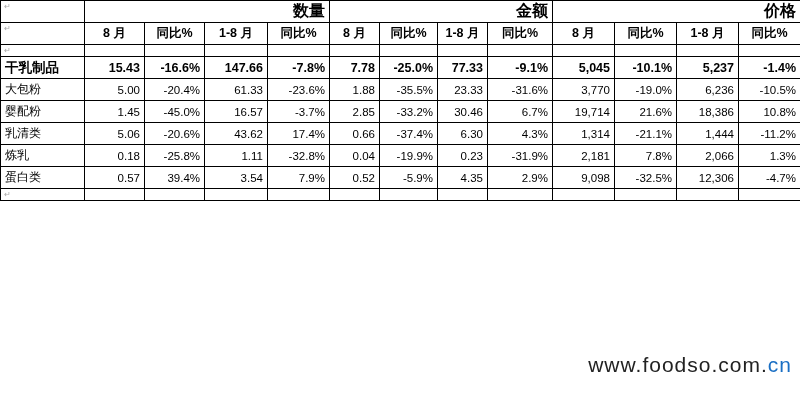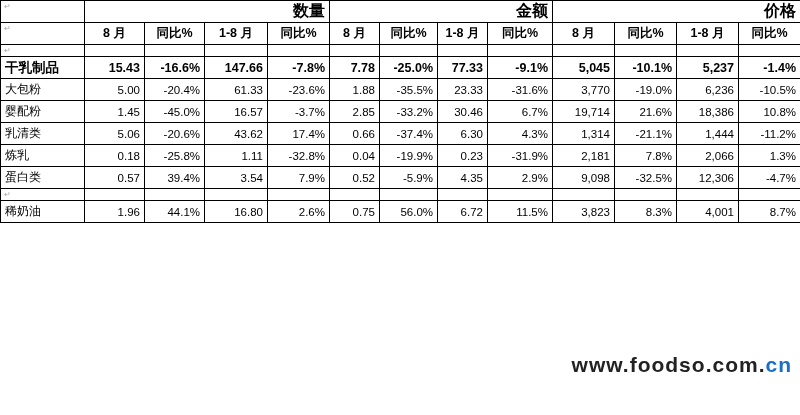--- a/index.html
+++ b/index.html
@@ -87,21 +87,21 @@
     border-right: 1px solid #000;
     border-top: 1px solid #000;
     border-bottom: 1px solid #000;
   }
   .watermark {
     position: absolute;
     right: 8px;
     bottom: 38px;
     font-family: "Liberation Sans", sans-serif;
     font-size: 21px;
-    font-weight: bold;
+    font-weight: normal;
     letter-spacing: 1px;
     color: #222;
     pointer-events: none;
   }
   .watermark .cn { color: #1a6fc4; }
 </style>
 </head>
 <body>
 
 <div id="sheet">
@@ -269,34 +269,19 @@
           <td></td>
           <td></td>
           <td></td>
           <td></td>
           <td></td>
           <td></td>
           <td></td>
           <td></td>
           <td></td>
         </tr>
-        <tr>
-          <td class="rowlabel">稀奶油</td>
-          <td class="num">1.96</td>
-          <td class="num">44.1%</td>
-          <td class="num">16.80</td>
-          <td class="num">2.6%</td>
-          <td class="num">0.75</td>
-          <td class="num">56.0%</td>
-          <td class="num">6.72</td>
-          <td class="num">11.5%</td>
-          <td class="num">3,823</td>
-          <td class="num">8.3%</td>
-          <td class="num">4,001</td>
-          <td class="num">8.7%</td>
-        </tr>
       </tbody>
   </table>
 
   <div class="watermark">
     <span>www.</span><span>foodso</span><span>.</span><span>com.</span><span class="cn">cn</span>
   </div>
 </div>
 
 </body></html>

